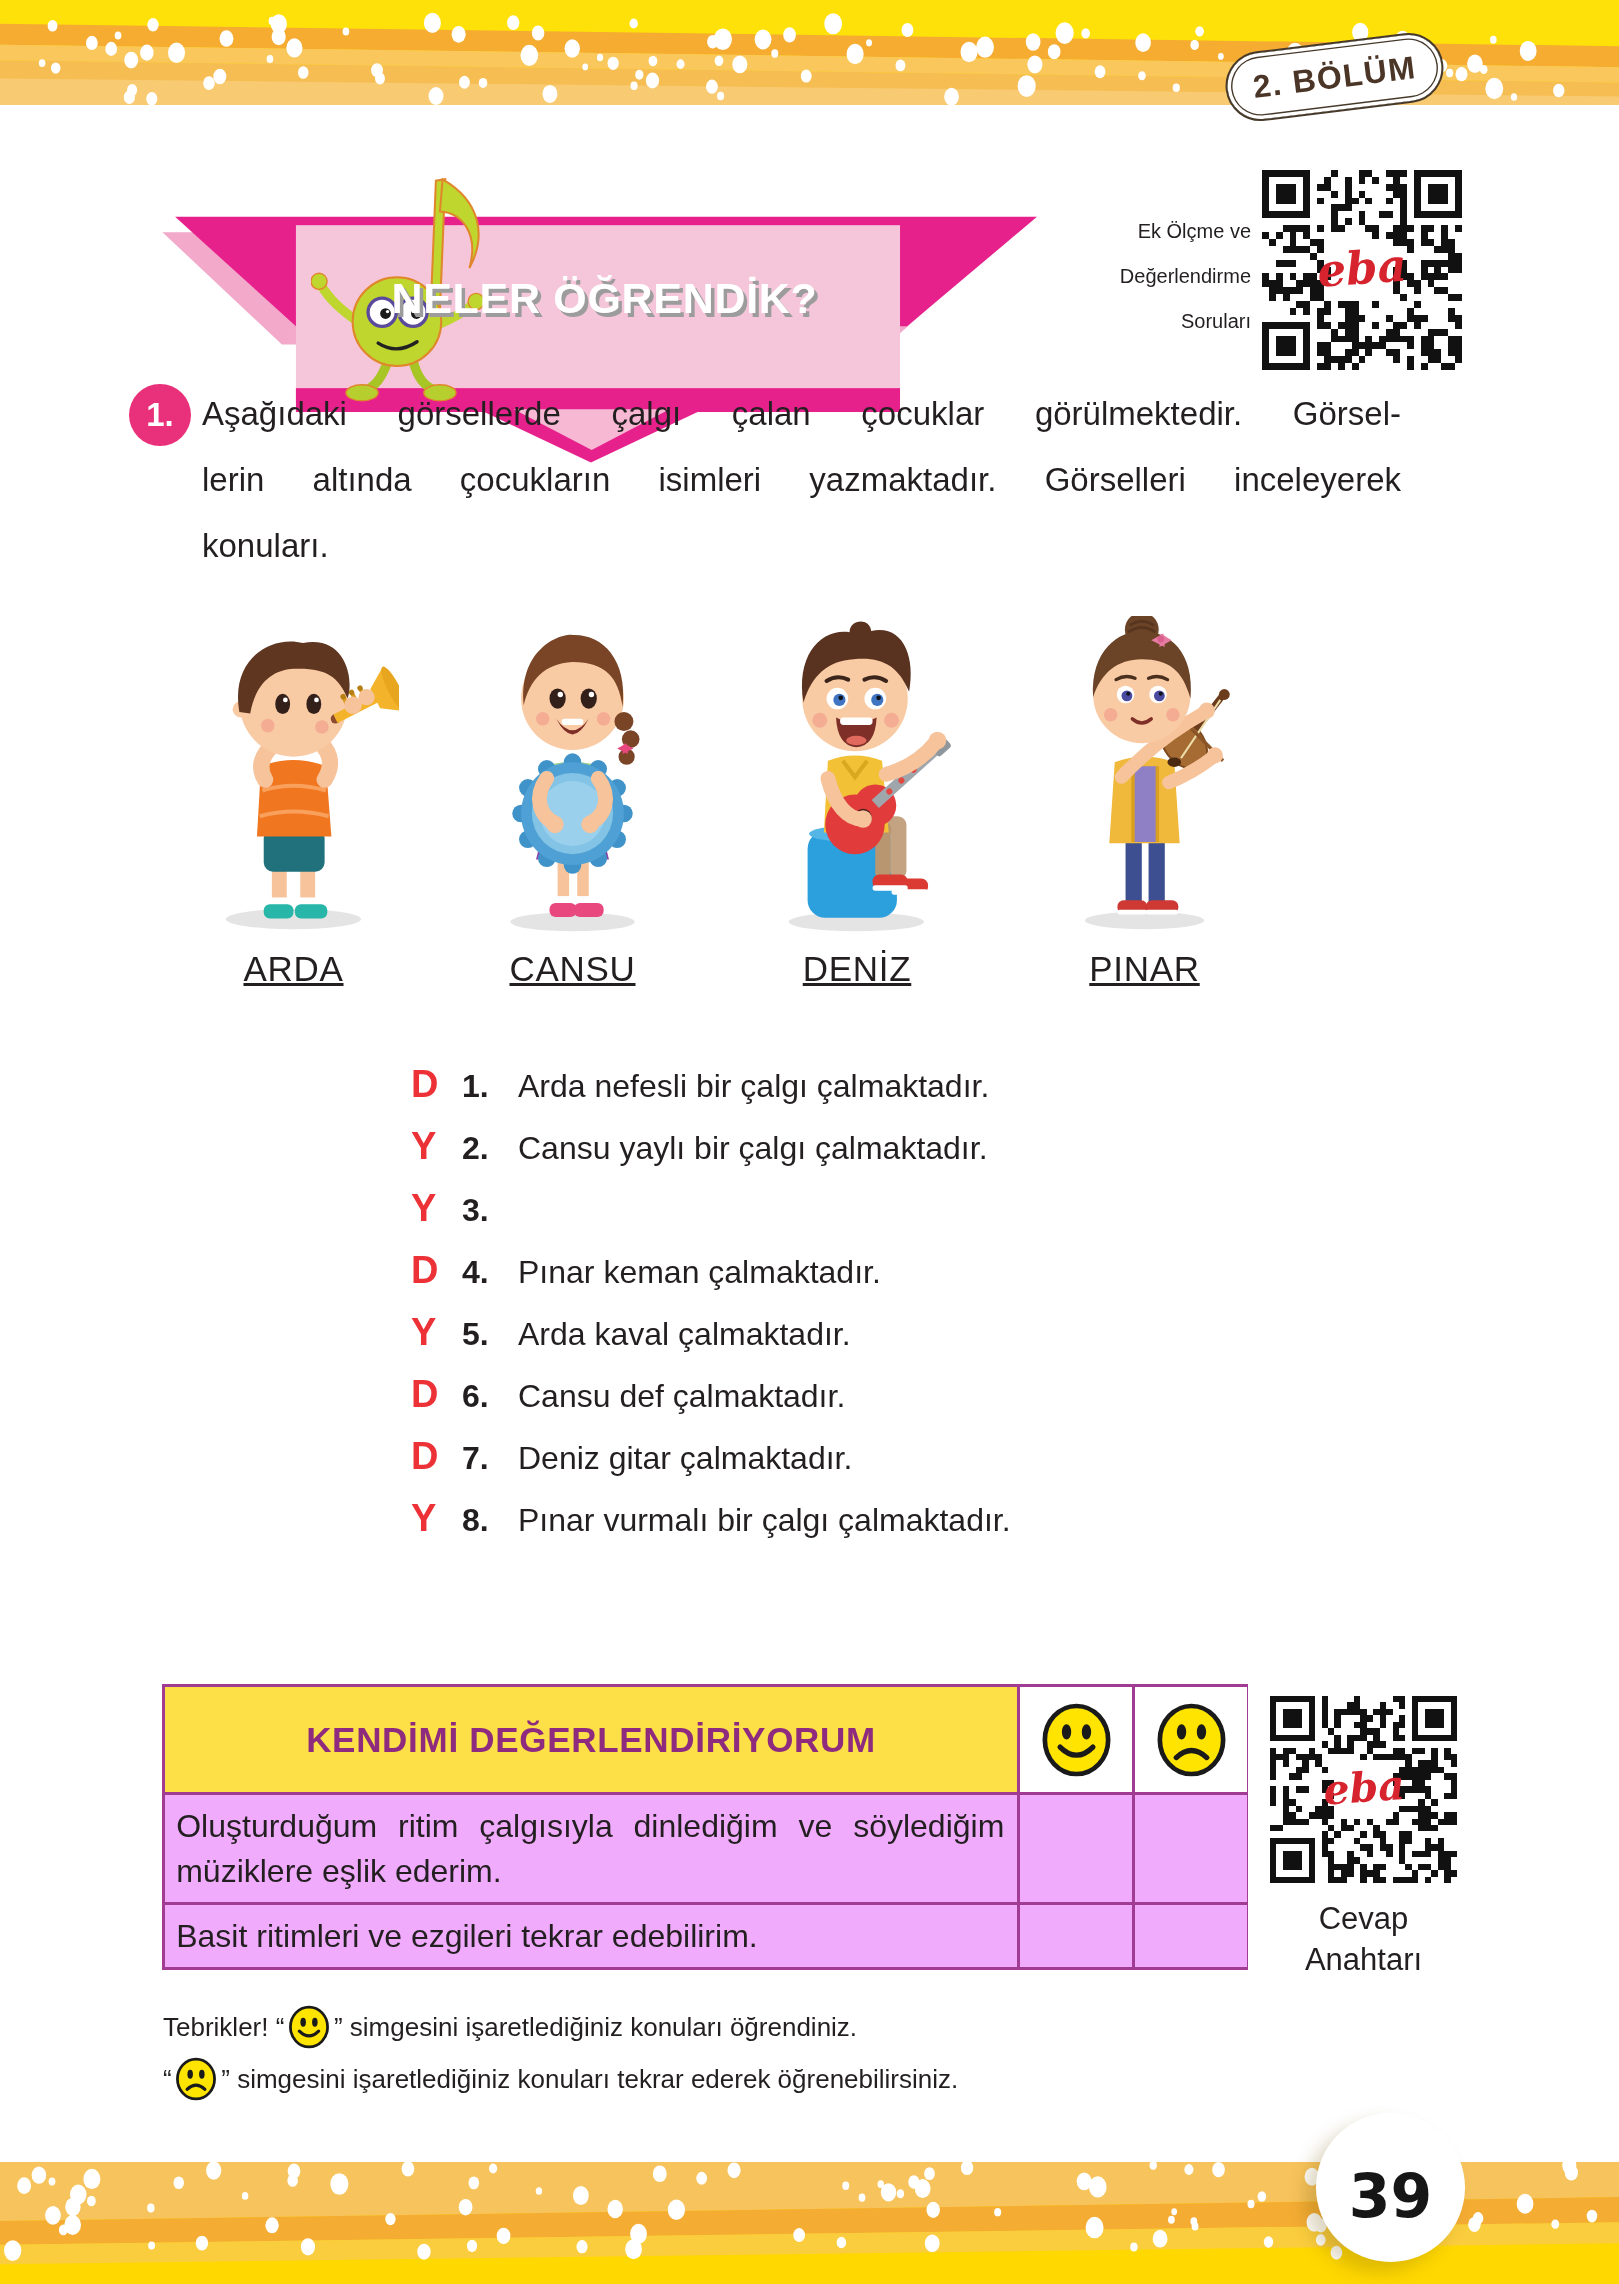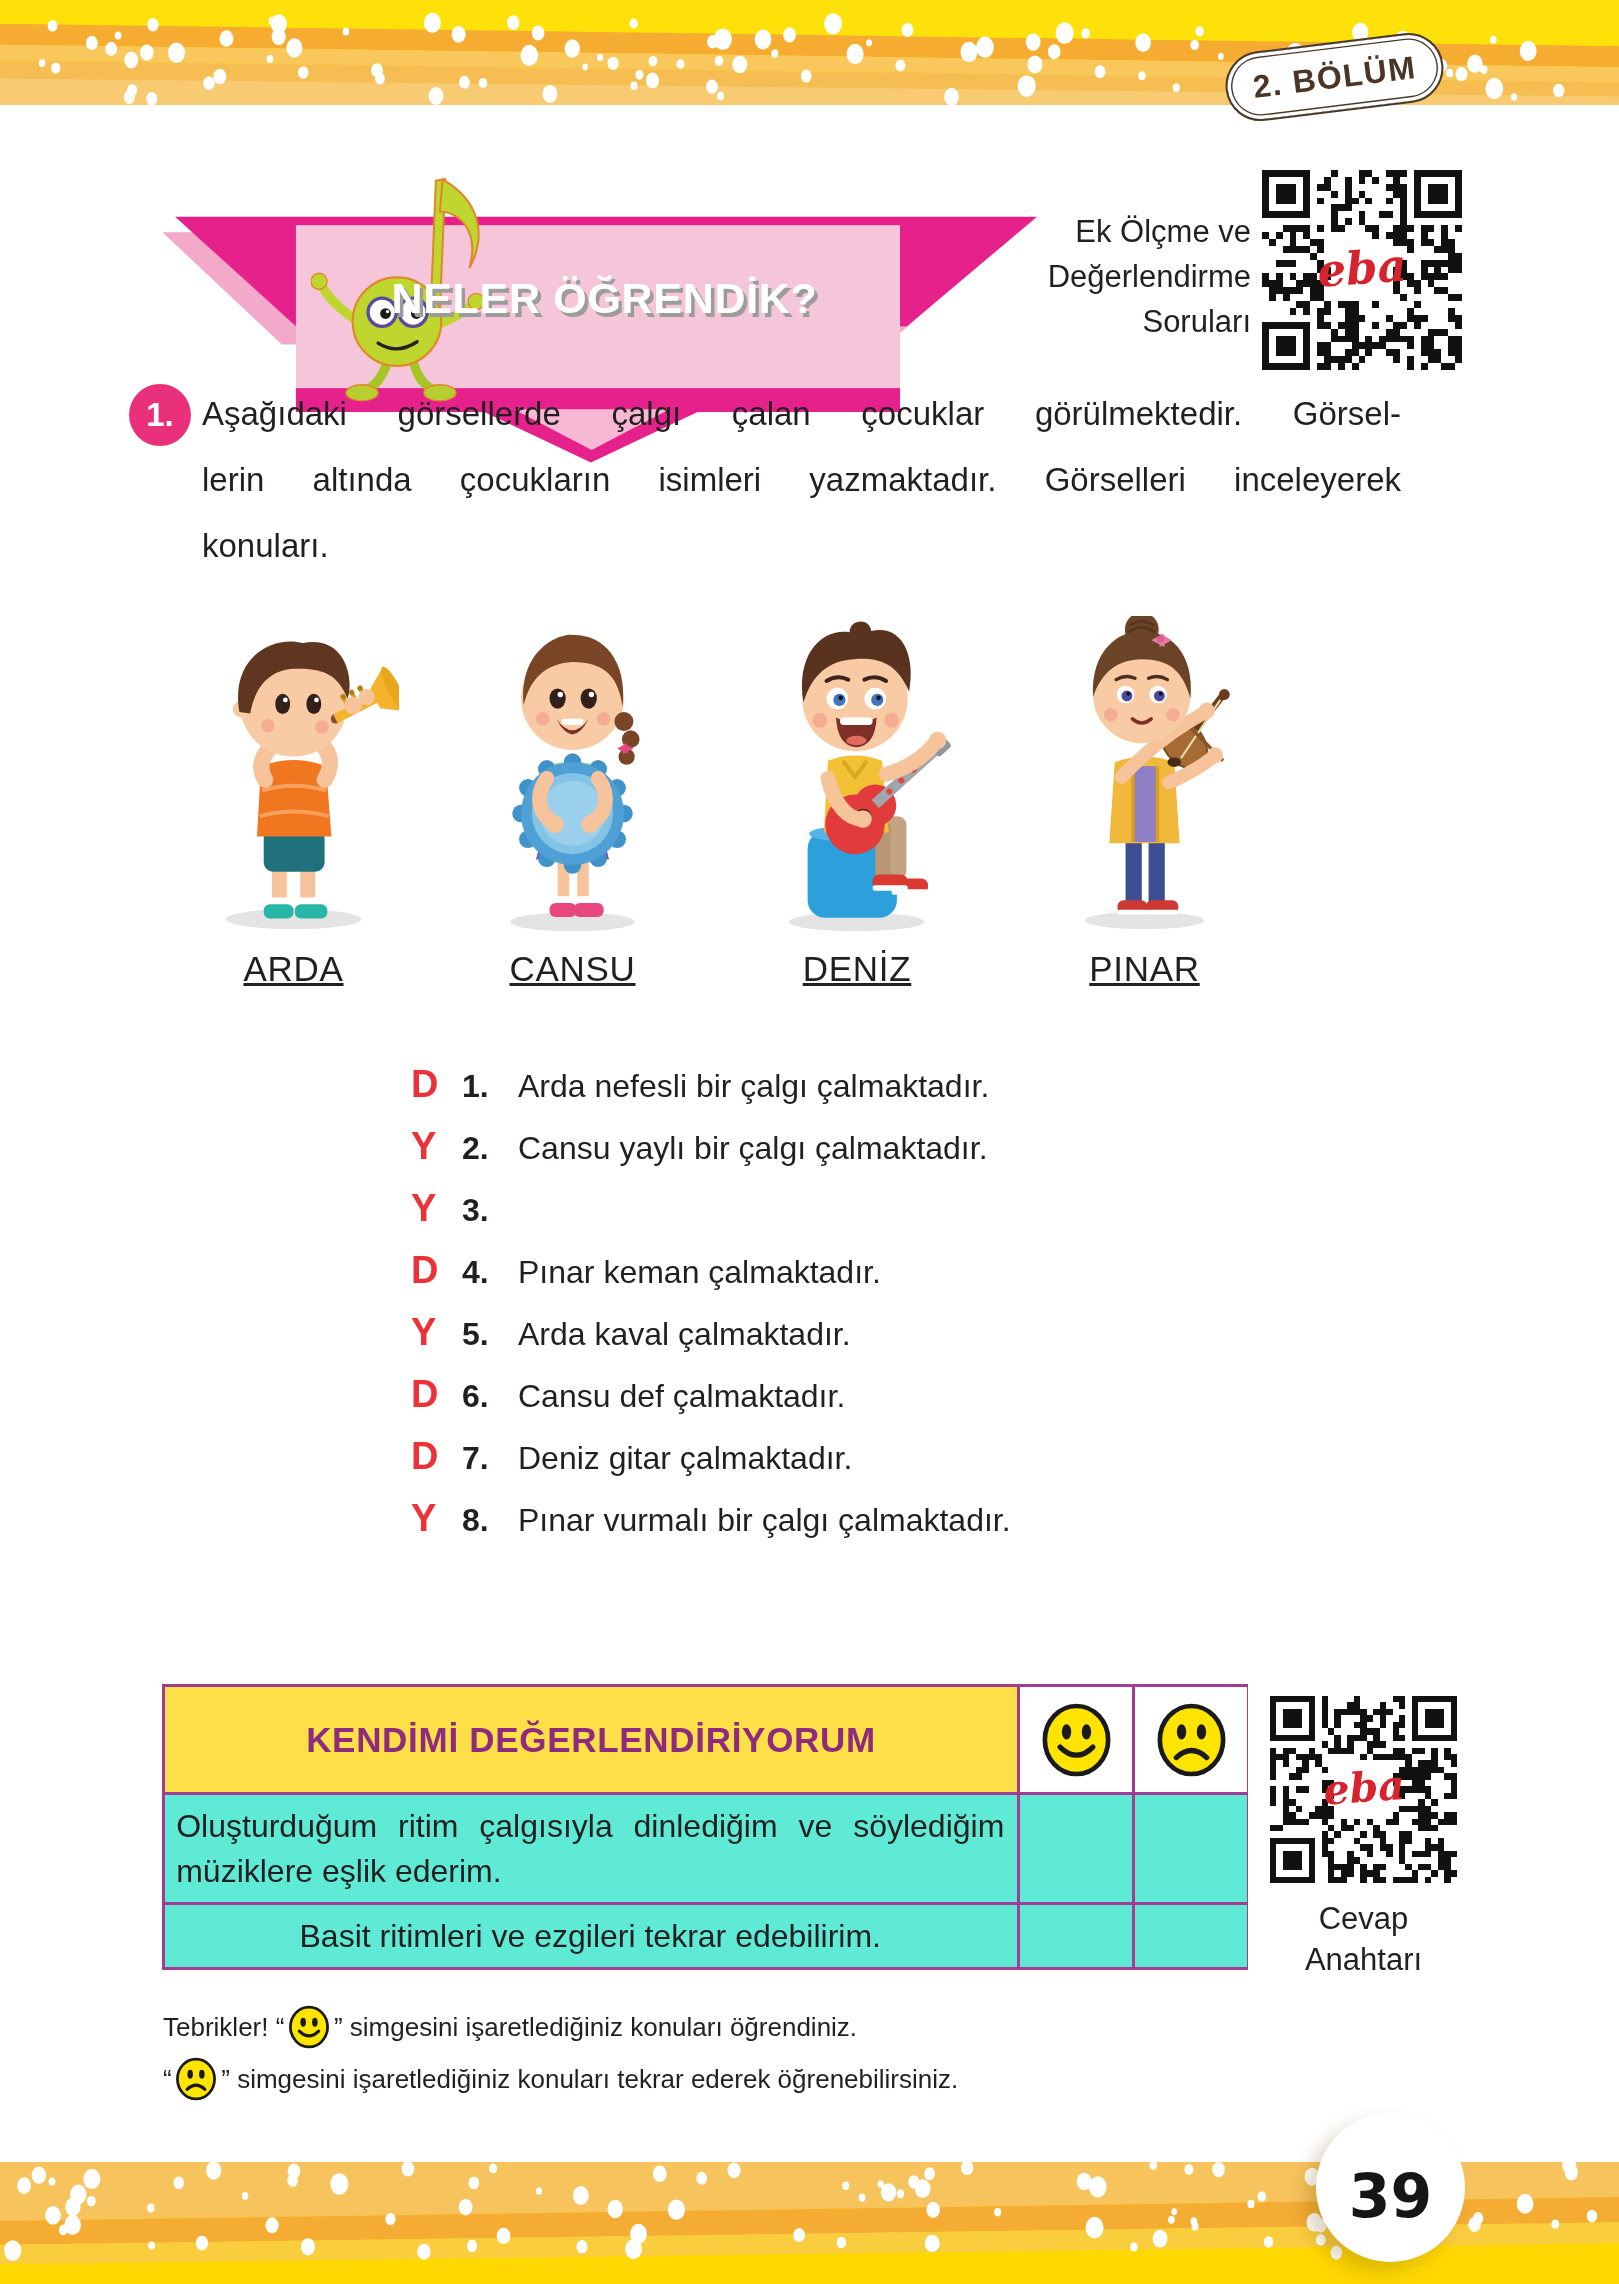--- a/index.html
+++ b/index.html
@@ -21,21 +21,21 @@
 
   
   .banner-svg{position:absolute;left:162px;top:176px;width:886px;height:288px;}
   .note-svg{position:absolute;left:311px;top:148px;width:188px;height:264px;}
   .banner-title{position:absolute;left:302px;top:274px;width:605px;text-align:center;
                 font-size:43px;font-weight:800;letter-spacing:0.7px;color:#ffffff;
                 text-shadow:3.5px 4.2px 0 #9c9c9c;}
 
   
   .eval-caption{position:absolute;left:942px;top:209px;width:309px;text-align:right;
-                font-size:31px;line-height:45px;color:#231F20;}
+                font-size:20px;line-height:45px;color:#231F20;}
   .qr-box{position:absolute;background:#fff;}
   .qr-box svg{display:block;width:100%;height:100%;}
   .qr-eval{left:1262px;top:170px;width:200px;height:200px;}
   .qr-answer{left:1270px;top:1696px;width:187px;height:187px;}
   .qr-eba{position:absolute;left:50%;top:50%;transform:translate(-50%,-54%) rotate(-4deg);
           font-family:"DejaVu Serif", serif;font-style:italic;font-weight:bold;
           color:#D6232E;font-size:45px;background:transparent;line-height:1;}
   .qr-eba.small{font-size:41px;}
   .answer-key-caption{position:absolute;left:1258px;top:1898px;width:211px;text-align:center;
                       font-size:31px;line-height:41px;color:#231F20;}
@@ -66,21 +66,21 @@
   .stmt{display:flex;align-items:baseline;height:62px;}
   .stmt .ans{width:51px;font-size:38px;font-weight:700;color:#EC3237;}
   .stmt .num{width:56px;font-size:32px;font-weight:700;color:#231F20;}
   .stmt .txt{font-size:32px;color:#231F20;}
 
   
   .sa-table{position:absolute;left:162px;top:1684px;width:1086px;
             border:3.5px solid #A13C92;box-sizing:border-box;
             display:grid;grid-template-columns:852px 115px 115px;grid-template-rows:105px 110px 65px;}
   .sa-cell{border-left:3.5px solid #A13C92;border-top:3.5px solid #A13C92;box-sizing:border-box;
-           display:flex;align-items:center;background:#5eead4;justify-content:center;}
+           display:flex;align-items:center;background:#f0abfc;}
   .sa-cell.first-col{border-left:none;}
   .sa-cell.first-row{border-top:none;}
   .sa-head{background:#fde047;justify-content:center;}
   .sa-head span{font-size:35px;font-weight:700;color:#8E2B7E;letter-spacing:0.7px;}
   .sa-smile{justify-content:center;background:#fff;}
   .sa-text{padding:5.6px 12.7px 5.6px 11.2px;font-size:32px;line-height:45px;text-align:justify;}
 
   
   .note-line{position:absolute;left:163px;width:1336px;height:52px;display:flex;
              align-items:center;font-size:26px;color:#231F20;}

